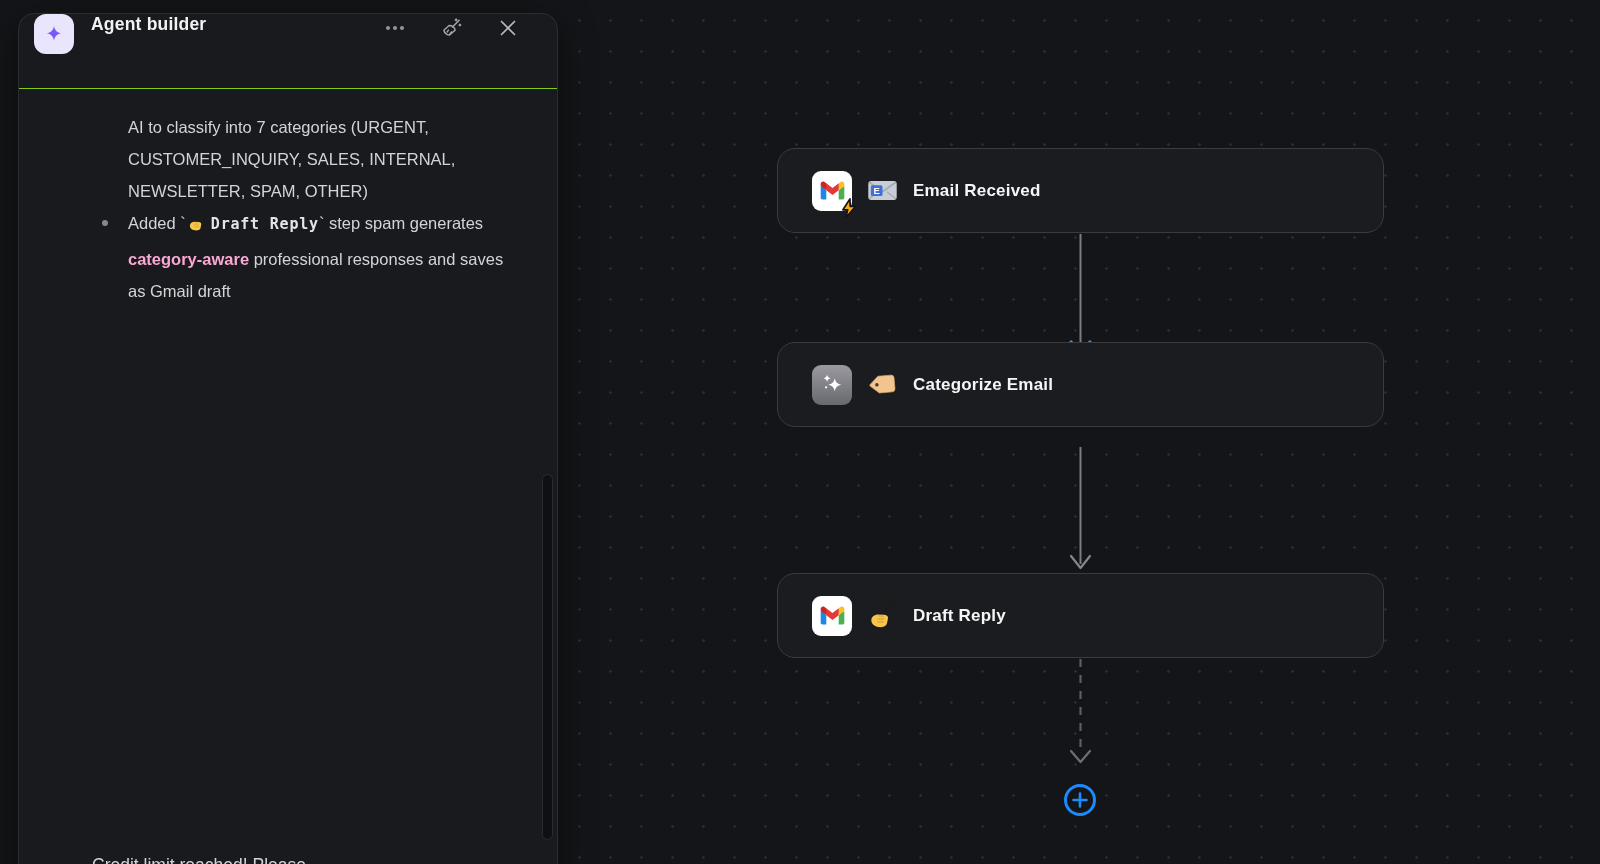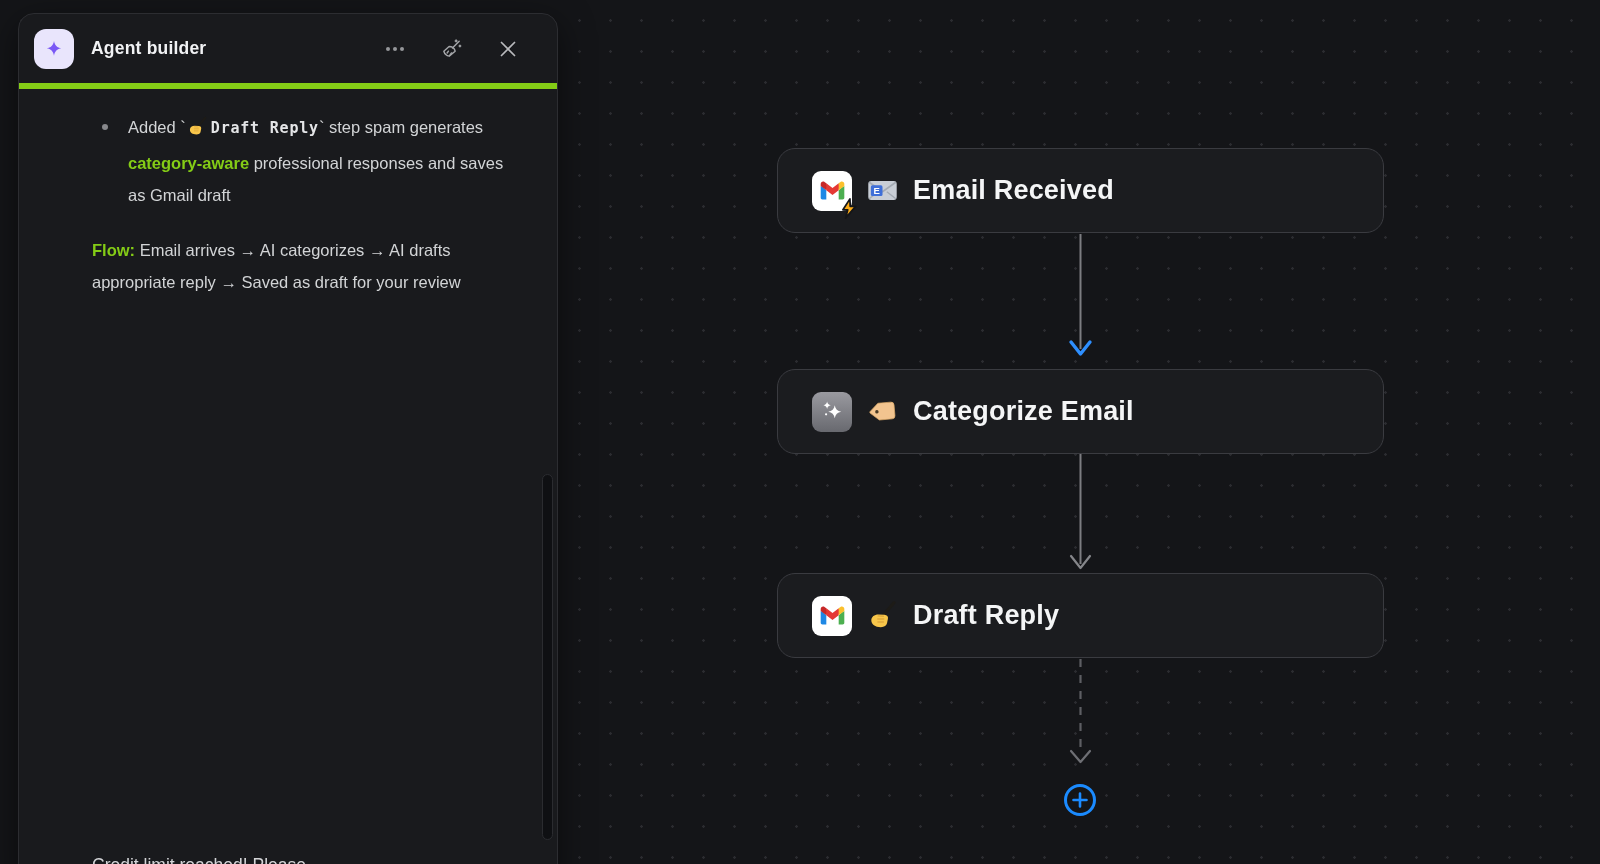--- a/index.html
+++ b/index.html
@@ -15,59 +15,59 @@
     background-color:#141518;
     background-image:radial-gradient(circle,#2b2c30 1.1px,transparent 1.5px);
     background-size:31px 31px;background-position:6px 5px;
   }
   .edges{position:absolute;left:0;top:0;}
   .node{
     position:absolute;left:777px;width:607px;height:85px;box-sizing:border-box;
     background:#1b1c1f;border:1px solid #3a3b40;border-radius:18px;
     display:flex;align-items:center;padding-left:34px;gap:15px;cursor:pointer;
   }
-  .node-1{top:148px}.node-2{top:369px}.node-3{top:573px}
+  .node-1{top:148px}.node-2{top:342px}.node-3{top:573px}
   .tile{width:40px;height:40px;border-radius:9px;position:relative;flex:none;
     display:flex;align-items:center;justify-content:center;}
   .tile-white{background:#ffffff;}
   .tile-ai{background:linear-gradient(180deg,#9a9aa0 0%,#68696f 100%);}
   .bolt{position:absolute;right:-8px;bottom:-8px;}
   .node-emoji{flex:none;display:flex;align-items:center;}
-  .node-label{color:#f4f5f6;font-size:27px;font-weight:700;letter-spacing:.2px;}
+  .node-label{color:#f4f5f6;font-size:17px;font-weight:700;letter-spacing:.2px;}
   .add-btn{
     position:absolute;left:1064px;top:784px;width:32px;height:32px;box-sizing:border-box;
     border-radius:50%;border:3px solid #1b8bff;background:rgba(20,21,24,.85);
     display:flex;align-items:center;justify-content:center;cursor:pointer;padding:0;
   }
   
   .panel{
     position:absolute;left:18px;top:13px;width:540px;height:870px;box-sizing:border-box;
     background:#191a1d;border:1px solid #2c2d31;border-radius:16px;
     box-shadow:0 10px 34px rgba(0,0,0,.5);overflow:hidden;
   }
   .panel-header{
-    height:75px;box-sizing:border-box;display:flex;align-items:center;
-    padding:0 36px 0 15px;border-bottom:6px solid #84cc16;
+    height:75px;box-sizing:border-box;display:flex;align-items:flex-start;
+    padding:0 36px 0 15px;border-bottom:1px solid #84cc16;
   }
   .agent-icon{width:40px;height:40px;border-radius:12px;background:#e9e5fc;flex:none;
     display:flex;align-items:center;justify-content:center;margin-right:17px;}
   .panel-title{margin:0;font-size:17.5px;font-weight:700;color:#f1f2f4;letter-spacing:.2px;}
   .header-actions{margin-left:auto;display:flex;align-items:center;gap:30px;}
   .icon-btn{background:none;border:none;padding:2px;cursor:pointer;display:flex;align-items:center;}
   
   .chat{
     position:absolute;left:0;right:0;top:76px;bottom:0;
     padding:21px 46px 0 73px;box-sizing:border-box;
     font-size:16.5px;line-height:32px;color:#d2d4d6;overflow:hidden;
   }
   .li{position:relative;padding-left:36px;margin:0;}
   .li .marker{position:absolute;left:10px;top:13px;width:6px;height:6px;border-radius:50%;background:#87888c;}
   .p{margin:0;}
   .p-flow{margin-top:23px;}
-  .b{font-weight:700;color:#84cc16;}
+  .b{font-weight:700;color:#f9a8d4;}
   .code{font-family:"DejaVu Sans Mono","Liberation Mono",monospace;font-weight:700;
     font-size:15px;color:#e4e5e7;letter-spacing:.8px;}
   .keycap{
     display:inline-flex;align-items:center;justify-content:center;
     width:21px;height:21px;border-radius:5px;vertical-align:-4px;margin-right:9px;
     background:linear-gradient(180deg,#7e9cb8,#5f81a0);
     color:#fff;font-size:14.5px;font-weight:700;line-height:1;
   }
   .inline-emoji{display:inline-block;vertical-align:-4px;margin:0 3px 0 1px;}
   .scroll-thumb{
@@ -197,34 +197,34 @@
       <button class="icon-btn">
         <svg width="22" height="22" viewBox="0 0 22 22" fill="none" stroke="#b9babd" stroke-width="1.7" stroke-linecap="round">
           <path d="M4.5 4.5 L17.5 17.5 M17.5 4.5 L4.5 17.5"></path>
         </svg>
       </button>
     </div>
   </header>
 
   <div class="chat">
 
+    <div class="li">
+      <span>AI to classify into 7 categories (URGENT, CUSTOMER_INQUIRY, SALES, INTERNAL, NEWSLETTER, SPAM, OTHER)</span>
+    </div>
 
     <div class="li">
       <span class="marker"></span>
       <span><span>Added `</span><span class="inline-emoji"><svg viewBox="0 0 36 36" width="21" height="21">
               <path d="M31.5 3 L16 21" stroke="#1d1b17" stroke-width="3.6" stroke-linecap="round"></path>
               <path d="M9.5 28 l-3.5 4.5" stroke="#1d1b17" stroke-width="3" stroke-linecap="round"></path>
               <path d="M5 23.5c0-4.2 3.6-6.8 8.2-6.8l7 .5c3.1.3 4.7 2 4.1 4.6l-1 5c-.6 2.9-3.1 4.7-7.2 4.7-6.7 0-11.1-3.2-11.1-8z" fill="#f8c64a"></path>
               <path d="M13 18.5l6 .4 M12.5 22h7 M12.7 25.5h6.3" stroke="#dfa93c" stroke-width="1.6" stroke-linecap="round" fill="none"></path>
             </svg></span><span class="code">Draft Reply</span><span>` step spam generates </span><span class="b">category-aware</span><span> professional responses and saves as Gmail draft</span></span>
     </div>
 
-    <div class="p p-flow">
-      <span class="b">Flow:</span><span> Email arrives → AI categorizes → AI drafts appropriate reply → Saved as draft for your review</span>
-    </div>
 
 
   </div>
 
   <div class="scroll-thumb"></div>
 
   <div class="footer-cut">Credit limit reached! Please</div>
 </aside>
 
 </body></html>

